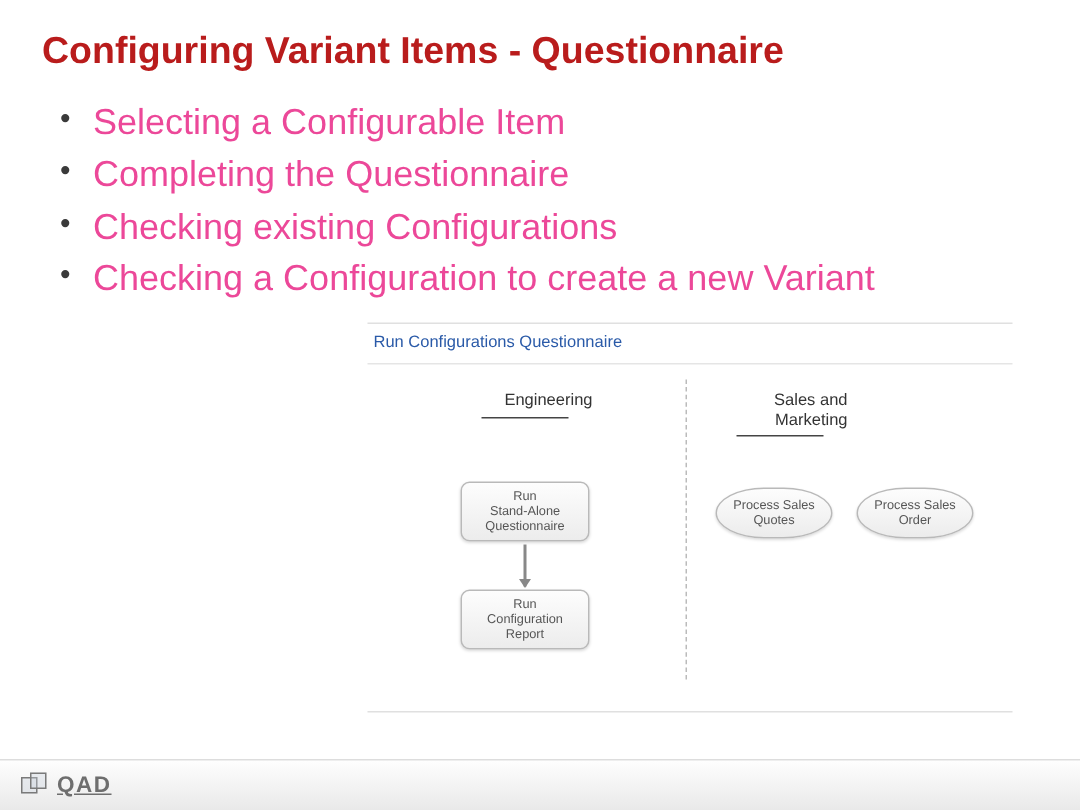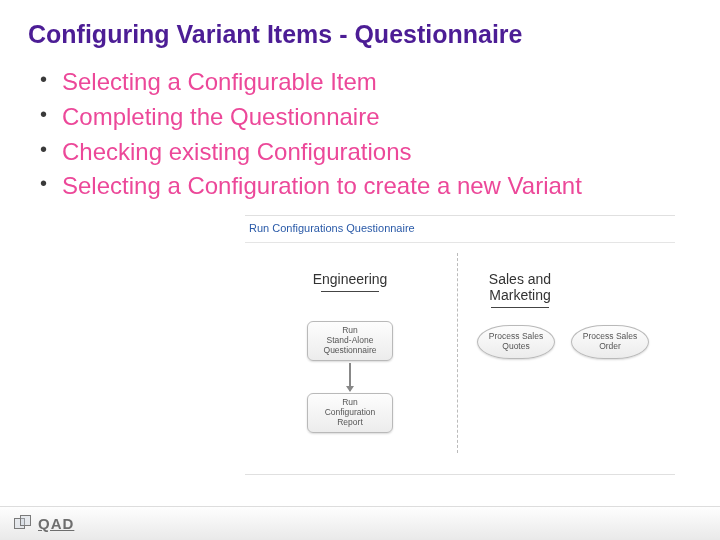--- a/index.html
+++ b/index.html
@@ -1,25 +1,25 @@
 <!DOCTYPE html>
 <html><head>
 <meta charset="utf-8">
 <style>
   * { box-sizing: border-box; margin: 0; padding: 0; }
   html, body { width: 720px; height: 540px; font-family: Arial, Helvetica, sans-serif; background: #fff; color: #3a3a3a; position: relative; overflow: hidden; }
   .slide { width: 720px; height: 540px; position: relative; }
-  .title { font-size: 25px; font-weight: bold; color: #4c1d95; padding: 20px 28px 14px 28px; }
+  .title { font-size: 25px; font-weight: bold; color: #b91c1c; padding: 20px 28px 14px 28px; }
   .bullets { padding: 2px 28px 0 40px; }
   .bullets li { list-style: none; font-size: 24px; line-height: 1.45; color: #ec4899; position: relative; padding-left: 22px; }
   .bullets li::before { content: "•"; position: absolute; left: 0; top: 0; color: #3a3a3a; font-size: 20px; }
   .diagram-wrap { position: absolute; left: 245px; top: 215px; width: 430px; height: 260px; background: #fff; border-top: 1px solid #e0e0e0; border-bottom: 1px solid #e0e0e0; }
   .diagram-title { color: #2a5aa8; font-size: 11px; padding: 6px 0 8px 4px; border-bottom: 1px solid #e5e5e5; }
   .lanes { position: relative; width: 100%; height: 210px; }
-  .lane-header { position: absolute; top: 28px; font-size: 14px; color: #333; text-align: center; line-height: 1.15; }
+  .lane-header { position: absolute; top: 18px; font-size: 11px; color: #333; text-align: right; line-height: 1.15; }
   .lane-header.eng { left: 60px; width: 90px; }
   .lane-header.sm  { left: 230px; width: 90px; }
   .lane-header-line { width: 58px; height: 1px; background: #444; margin: 4px auto 0; }
   .lane-divider { position: absolute; left: 212px; top: 10px; width: 0; height: 200px; border-left: 1px dashed #bbb; }
   .node { position: absolute; background: linear-gradient(#fdfdfd,#ececec); border: 1px solid #b9b9b9; border-radius: 6px; font-size: 8.5px; color: #555; text-align: center; display: flex; align-items: center; justify-content: center; padding: 2px 4px; line-height: 1.15; box-shadow: 0 1px 2px rgba(0,0,0,0.15); }
   .node.oval { border-radius: 50%/60%; }
   .n-runsa  { left: 62px;  top: 78px;  width: 86px; height: 40px; }
   .n-runcr  { left: 62px;  top: 150px; width: 86px; height: 40px; }
   .n-psq    { left: 232px; top: 82px;  width: 78px; height: 34px; }
   .n-pso    { left: 326px; top: 82px;  width: 78px; height: 34px; }
@@ -37,21 +37,21 @@
 <body>
 
 <div class="slide">
 
   <h1 class="title">Configuring Variant Items - Questionnaire</h1>
 
   <ul class="bullets">
     <li>Selecting a Configurable Item</li>
     <li>Completing the Questionnaire</li>
     <li>Checking existing Configurations</li>
-    <li>Selecting a Configuration to create a new Variant</li>
+    <li>Checking a Configuration to create a new Variant</li>
   </ul>
 
   <div class="diagram-wrap">
     <div class="diagram-title">Run Configurations Questionnaire</div>
     <div class="lanes">
 
       <div class="lane-header eng">
         <span>Engineering</span>
         <div class="lane-header-line"></div>
       </div>

